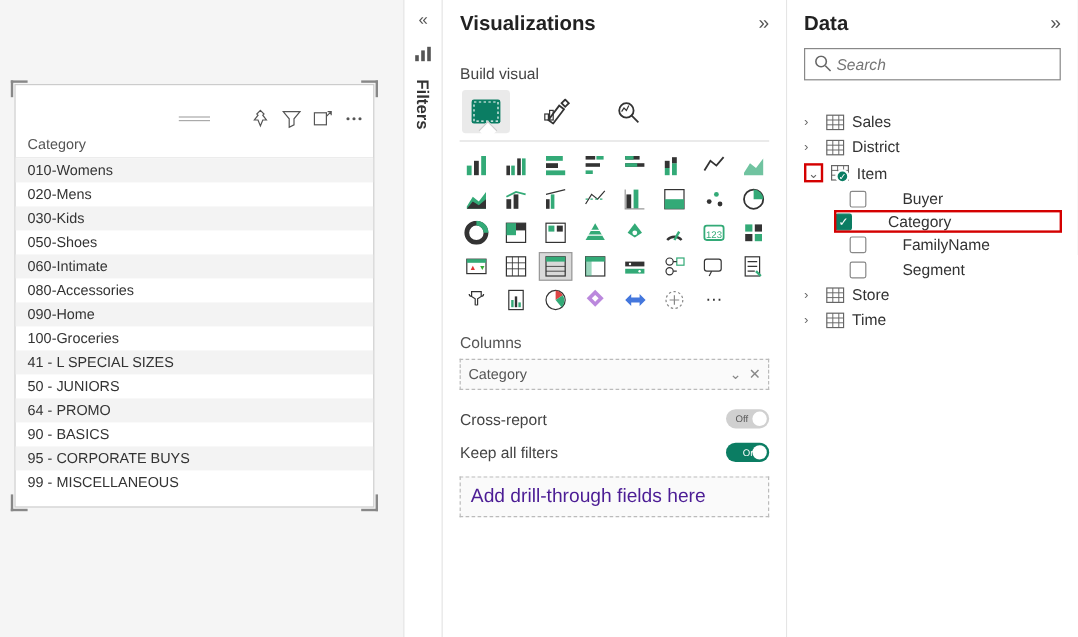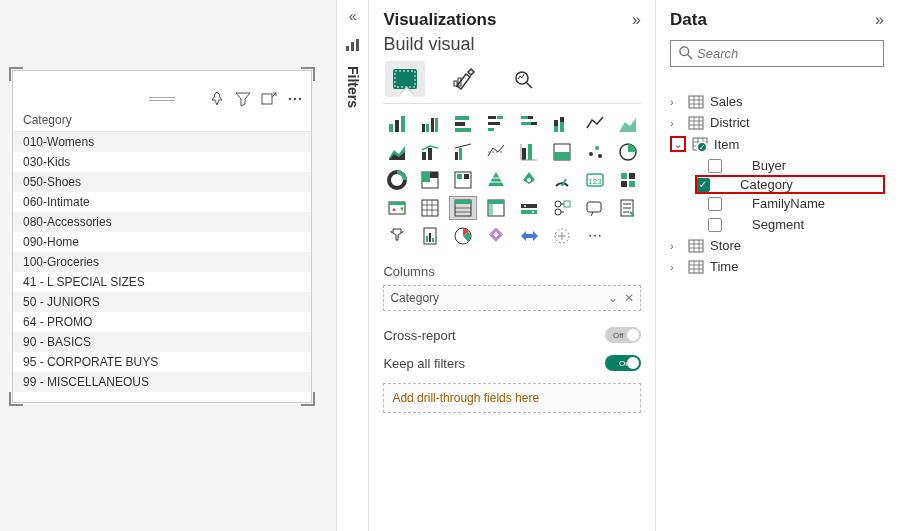--- a/index.html
+++ b/index.html
@@ -23,21 +23,21 @@
 
 .filters-tab { width:34px; background:#fff; border-left:1px solid #e0e0e0; border-right:1px solid #e0e0e0; display:flex; flex-direction:column; align-items:center; padding-top:8px; gap:14px; }
 .collapse-icon { font-size:14px; color:#555; }
 .filters-label { writing-mode: vertical-rl; font-size:14px; font-weight:600; color:#333; }
 .chart-mini { width:16px; height:14px; }
 
 .viz-panel { width:290px; background:#fff; border-right:1px solid #e5e5e5; display:flex; flex-direction:column; padding:10px 14px 16px 14px; overflow:hidden; }
 .panel-header { display:flex; justify-content:space-between; align-items:center; margin-bottom:4px; }
 .panel-title { font-size:17px; font-weight:600; color:#222; }
 .chev { font-size:16px; color:#555; cursor:pointer; }
-.sub-label { font-size:18px; color:#444; margin-bottom:6px; }
+.sub-label { font-size:13px; color:#444; margin-bottom:6px;margin-top:20px; }
 .build-tabs { display:flex; gap:20px; align-items:center; margin-bottom:6px; padding-left:2px; }
 .build-tab { width:40px; height:36px; display:flex; align-items:center; justify-content:center; border-radius:3px; cursor:pointer; }
 .build-tab.active { background:#eaeaea; position:relative; }
 .build-tab.active::after { content:''; position:absolute; bottom:-7px; left:50%; transform:translateX(-50%); width:10px; height:10px; background:#fff; border-left:1px solid #ccc; border-top:1px solid #ccc; rotate:45deg; }
 .build-tab svg { width:26px; height:22px; }
 .viz-divider { height:1px; background:#ddd; margin-bottom:8px; }
 .viz-grid { display:grid; grid-template-columns: repeat(8, 28px); gap:4px 5px; margin-bottom:10px; }
 .viz-cell { width:28px; height:24px; display:flex; align-items:center; justify-content:center; cursor:pointer; }
 .viz-cell.sel { background:#d9d9d9; border:1px solid #999; }
 .viz-cell svg { width:22px; height:20px; }
@@ -46,21 +46,21 @@
 .field-well .pill { flex:1; }
 .field-well .pill-actions { display:flex; gap:6px; align-items:center; color:#888; }
 .toggle-row { display:flex; justify-content:space-between; align-items:center; font-size:13px; color:#444; margin:6px 0; }
 .toggle { width:36px; height:16px; border-radius:10px; position:relative; cursor:pointer; display:flex; align-items:center; }
 .toggle.off { background:#d0d0d0; }
 .toggle.off::after { content:''; width:12px; height:12px; border-radius:50%; background:#fff; position:absolute; right:2px; }
 .toggle.off .tlabel { font-size:8px; color:#555; position:absolute; left:8px; }
 .toggle.on { background:#0b7d63; }
 .toggle.on::after { content:''; width:12px; height:12px; border-radius:50%; background:#fff; position:absolute; right:2px; }
 .toggle.on .tlabel { font-size:8px; color:#fff; position:absolute; left:14px; }
-.drill-well { border:1px dashed #bbb; padding:7px 8px; font-size:12px; color:#a16207; background:#fafafa; margin-top:6px; }
+.drill-well { border:1px dashed #bbb; padding:7px 8px; font-size:16px; color:#4c1d95; background:#fafafa; margin-top:6px; }
 
 .data-panel { flex:1; background:#fff; padding:10px 14px; display:flex; flex-direction:column; }
 .search-box { border:1px solid #888; padding:5px 8px; display:flex; align-items:flex-start; gap:4px; margin:6px 0 24px 0; }
 .search-box svg { width:14px; height:14px; color:#666; }
 .search-box input { border:none; outline:none; font-size:13px; flex:1; font-style:italic; color:#888; }
 .tree { font-size:13px; color:#333; }
 .tree-item { display:flex; align-items:center; gap:6px; padding:3px 0; cursor:pointer; }
 .tree-item .caret { width:12px; color:#666; font-size:11px; }
 .tree-item .ticon { width:16px; height:14px; }
 .tree-item.expanded { position:relative; }
@@ -105,20 +105,21 @@
           <svg viewBox="0 0 16 16">
             <circle cx="3" cy="8" r="1.3" fill="#555"></circle>
             <circle cx="8" cy="8" r="1.3" fill="#555"></circle>
             <circle cx="13" cy="8" r="1.3" fill="#555"></circle>
           </svg>
         </span>
     </div>
     <div class="table-header">Category</div>
     <div class="table-body" id="table-body">
         <div class="table-row">010-Womens</div>
+        <div class="table-row">020-Mens</div>
         <div class="table-row">030-Kids</div>
         <div class="table-row">050-Shoes</div>
         <div class="table-row">060-Intimate</div>
         <div class="table-row">080-Accessories</div>
         <div class="table-row">090-Home</div>
         <div class="table-row">100-Groceries</div>
         <div class="table-row">41 - L SPECIAL SIZES</div>
         <div class="table-row">50 - JUNIORS</div>
         <div class="table-row">64 - PROMO</div>
         <div class="table-row">90 - BASICS</div>

